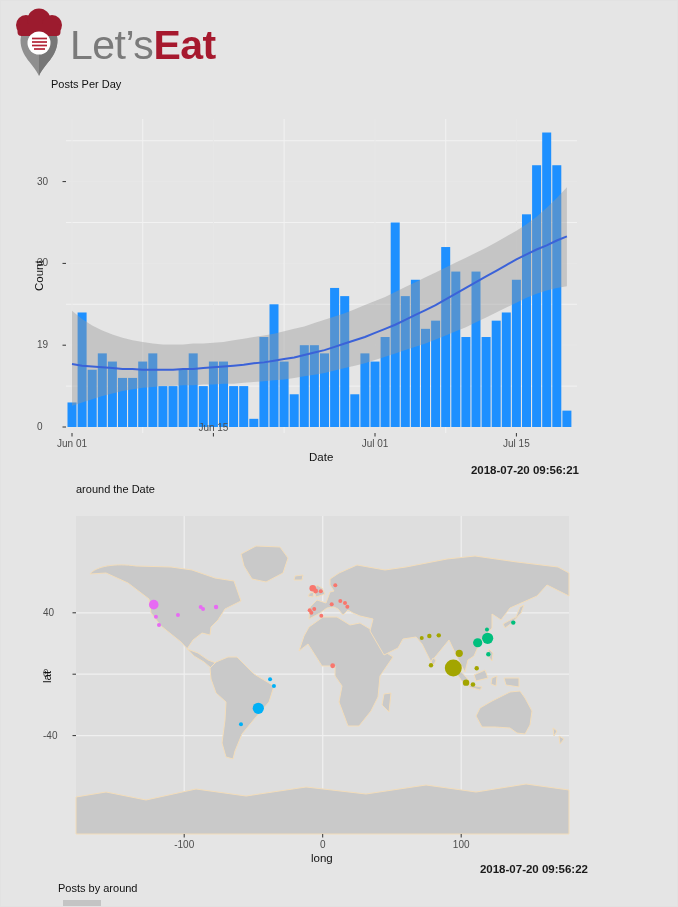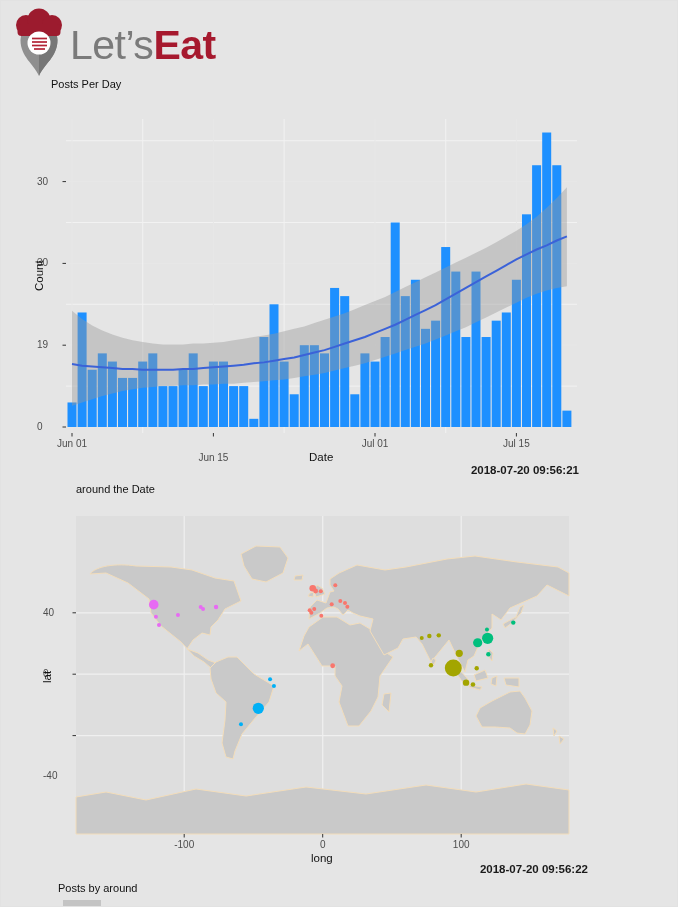--- a/index.html
+++ b/index.html
@@ -123,21 +123,21 @@
       <line x1="309" x2="309" y1="314" y2="317.5" stroke="#333" stroke-width="1"></line>
       <line x1="450.4" x2="450.4" y1="314" y2="317.5" stroke="#333" stroke-width="1"></line>
       <line x1="-3.5" x2="0" y1="308" y2="308" stroke="#333" stroke-width="1"></line>
       <line x1="-3.5" x2="0" y1="226.2" y2="226.2" stroke="#333" stroke-width="1"></line>
       <line x1="-3.5" x2="0" y1="144.4" y2="144.4" stroke="#333" stroke-width="1"></line>
       <line x1="-3.5" x2="0" y1="62.60000000000002" y2="62.60000000000002" stroke="#333" stroke-width="1"></line>
     </svg>
 
   <div id="bar-labels">
       <span class="tick-label centered" style="left: 71px; top: 437px;">Jun 01</span>
-      <span class="tick-label centered" style="left: 212.4px; top: 451px; text-align: center;">Jun 15</span>
+      <span class="tick-label centered" style="left: 212.4px; top: 421px; text-align: center;">Jun 15</span>
       <span class="tick-label centered" style="left: 374px; top: 437px;">Jul 01</span>
       <span class="tick-label centered" style="left: 515.4px; top: 437px;">Jul 15</span>
       <span class="tick-label right" style="left: 36px; top: 420px;">0</span>
       <span class="tick-label right" style="left: 36px; top: 338.2px;">19</span>
       <span class="tick-label right" style="left: 36px; top: 256.4px;">30</span>
       <span class="tick-label right" style="left: 36px; top: 174.6px;">30</span>
     </div>
 
   <div class="axis-title" style="left:308px;top:450px;">Date</div>
   <div class="axis-title rot" style="left:32px;top:290px;">Count</div>
@@ -226,21 +226,21 @@
       <line x1="-3.5" x2="0" y1="158.2" y2="158.2" stroke="#333" stroke-width="1"></line>
       <line x1="-3.5" x2="0" y1="219.6" y2="219.6" stroke="#333" stroke-width="1"></line>
     </svg>
 
   <div id="map-labels">
       <span class="tick-label centered" style="left: 183.2px; top: 838px;">-100</span>
       <span class="tick-label centered" style="left: 321.7px; top: 838px;">0</span>
       <span class="tick-label centered" style="left: 460.2px; top: 838px;">100</span>
       <span class="tick-label right" style="left: 42px; top: 605.8px;">40</span>
       <span class="tick-label right" style="left: 42px; top: 667.2px;">0</span>
-      <span class="tick-label right" style="left: 42px; top: 728.6px; margin-top: 40px;">-40</span>
+      <span class="tick-label right" style="left: 42px; top: 728.6px;">-40</span>
     </div>
 
   <div class="axis-title" style="left:310px;top:851px;">long</div>
   <div class="axis-title rot" style="left:40px;top:682px;">lat</div>
 
   <div class="timestamp" style="right:89px;top:862px;">2018-07-20 09:56:22</div>
 
   <div class="section-title" style="left:57px;top:881px;">Posts by around</div>
   <div class="abs" style="left:62px;top:899px;width:38px;height:8px;background:#c4c4c4;"></div>
 

